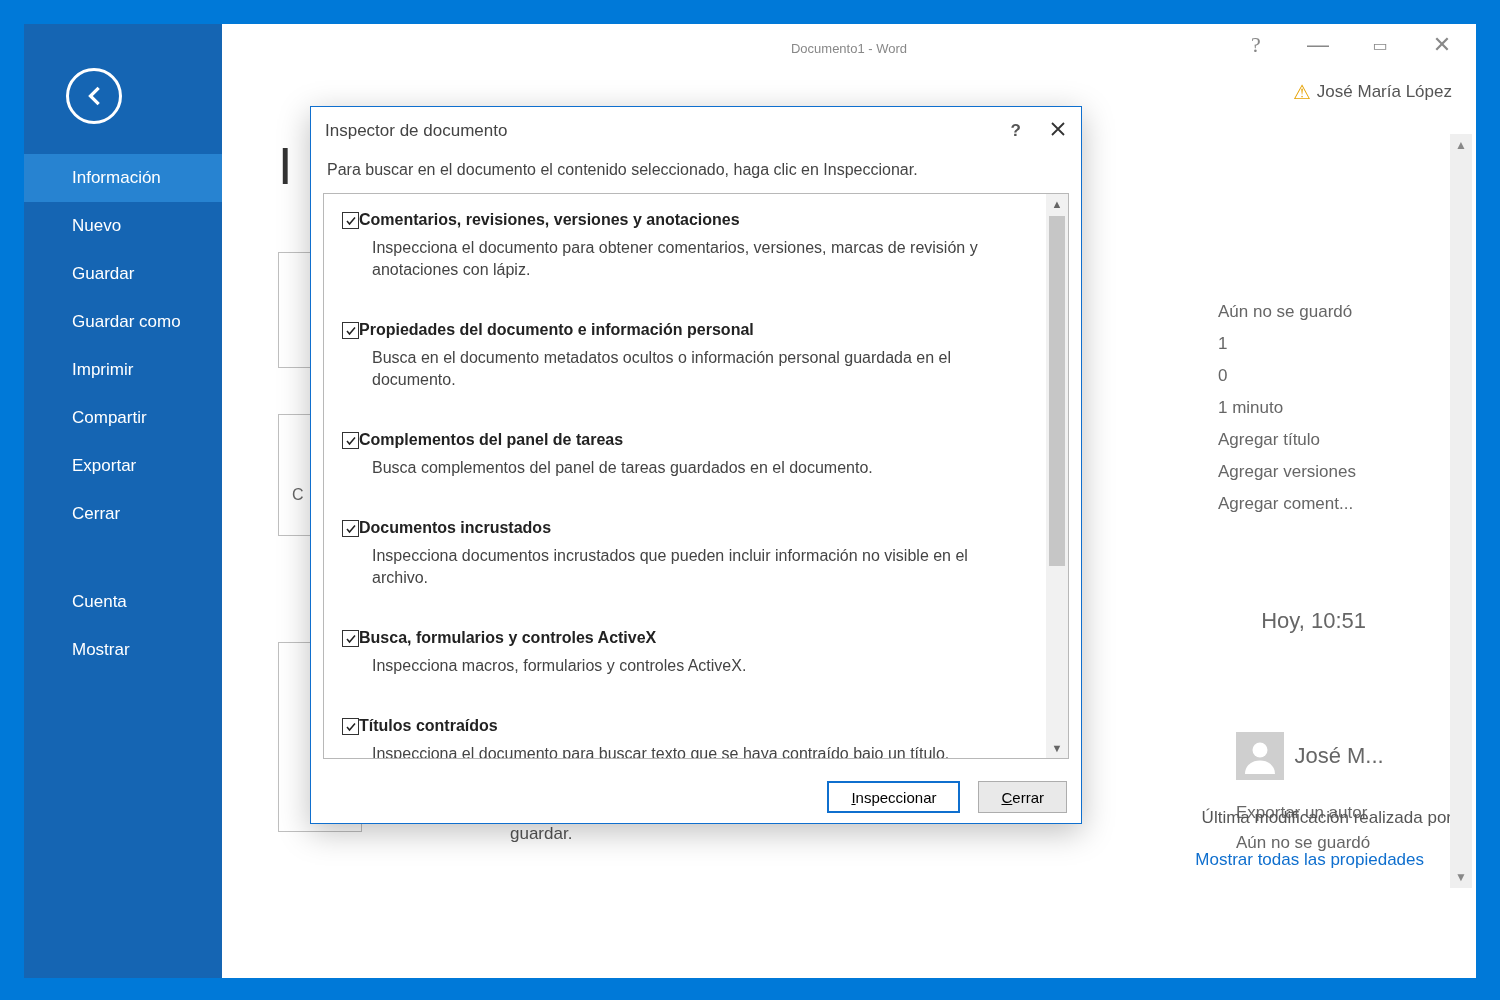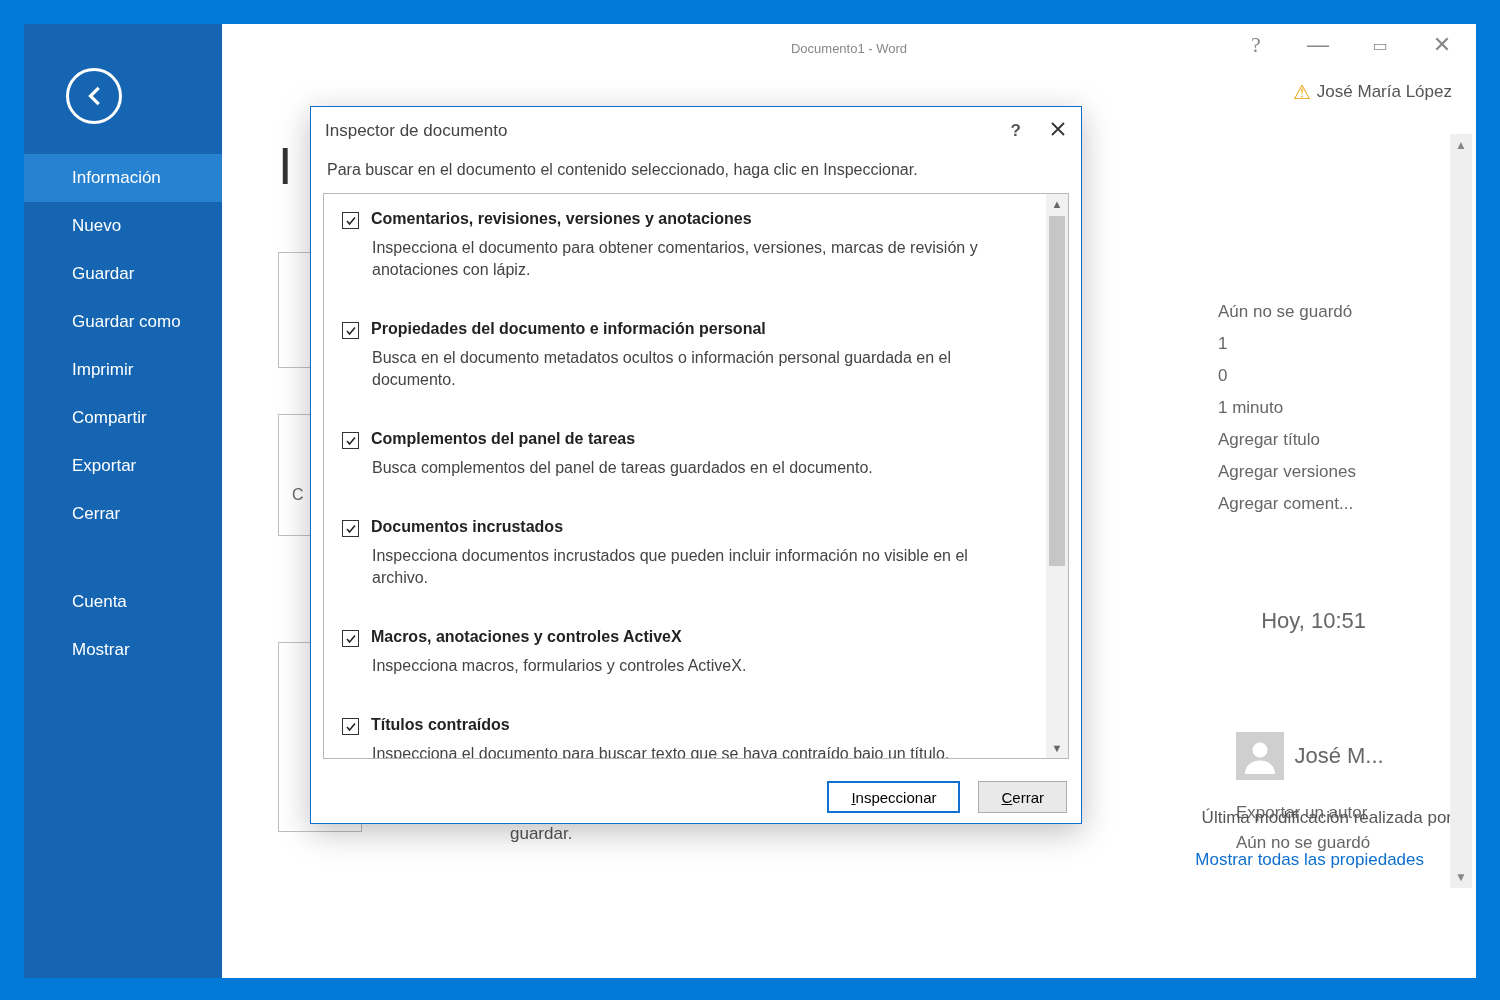--- a/index.html
+++ b/index.html
@@ -60,21 +60,21 @@
   .dialog { position:absolute; left:286px; top:82px; width:772px; height:718px; background:#fff; border:1px solid #0f6fce; box-shadow:0 8px 30px rgba(0,0,0,0.25); display:flex; flex-direction:column; }
   .dlg-titlebar { height:48px; display:flex; align-items:center; padding:0 14px; color:#444; font-size:17px; position:relative; }
   .dlg-titlebar .spacer{flex:1;}
   .dlg-titlebar .q { font-weight:600; margin-right:28px; color:#555; cursor:pointer;}
   .dlg-titlebar .x { cursor:pointer; }
   .dlg-titlebar .x svg{width:18px;height:18px;}
   .dlg-instr { padding:6px 16px 14px 16px; color:#444; font-size:16px;}
   .dlg-listwrap { margin:0 12px; border:1px solid #b8b8b8; height:566px; position:relative; display:flex;}
   .dlg-list { flex:1; overflow:hidden; }
   .dlg-item { padding:16px 22px 22px 18px; border-bottom:1px solid transparent; }
-  .dlg-item .row { display:flex; align-items:flex-start; gap:12px; }
+  .dlg-item .row { display:flex; align-items:center; }
   .dlg-item .cb { width:17px; height:17px; border:1.3px solid #333; margin-top:2px; display:flex; align-items:center; justify-content:center; flex-shrink:0; cursor:pointer;}
   .dlg-item .cb svg{width:12px;height:12px;}
   .dlg-item .title { font-weight:600; color:#222; font-size:16px; }
   .dlg-item .desc { margin:8px 0 0 30px; color:#444; font-size:16px; line-height:22px; }
   .dlg-scroll { width:22px; background:#f1f1f1; position:relative;}
   .dlg-scroll .tri{ position:absolute; left:0; width:100%; text-align:center; color:#666; font-size:11px;}
   .dlg-scroll .triup{ top:4px;} .dlg-scroll .tridn{ bottom:4px;}
   .dlg-scroll .thumb{ position:absolute; left:3px; top:22px; width:16px; height:350px; background:#c6c6c6;}
   .dlg-buttons { position:absolute; right:14px; bottom:10px; display:flex; gap:18px; }
   .dlg-buttons button{ height:32px; padding:0 22px; font-size:15px; font-family:inherit; border:1px solid #adadad; background:#e9e9e9; cursor:pointer;}
@@ -223,21 +223,21 @@
             </div>
             <div class="desc">Inspecciona documentos incrustados que pueden incluir información no visible en el archivo.</div>
           </div>
           <div class="dlg-item">
             <div class="row">
               <span class="cb">
                 <svg viewBox="0 0 24 24">
                   <path d="M4 12l5 6L20 5" stroke="#222" stroke-width="3" fill="none"></path>
                 </svg>
               </span>
-              <span class="title">Macros, anotaciones y controles ActiveX</span>
+              <span class="title">Busca, formularios y controles ActiveX</span>
             </div>
             <div class="desc">Inspecciona macros, formularios y controles ActiveX.</div>
           </div>
           <div class="dlg-item">
             <div class="row">
               <span class="cb">
                 <svg viewBox="0 0 24 24">
                   <path d="M4 12l5 6L20 5" stroke="#222" stroke-width="3" fill="none"></path>
                 </svg>
               </span>

